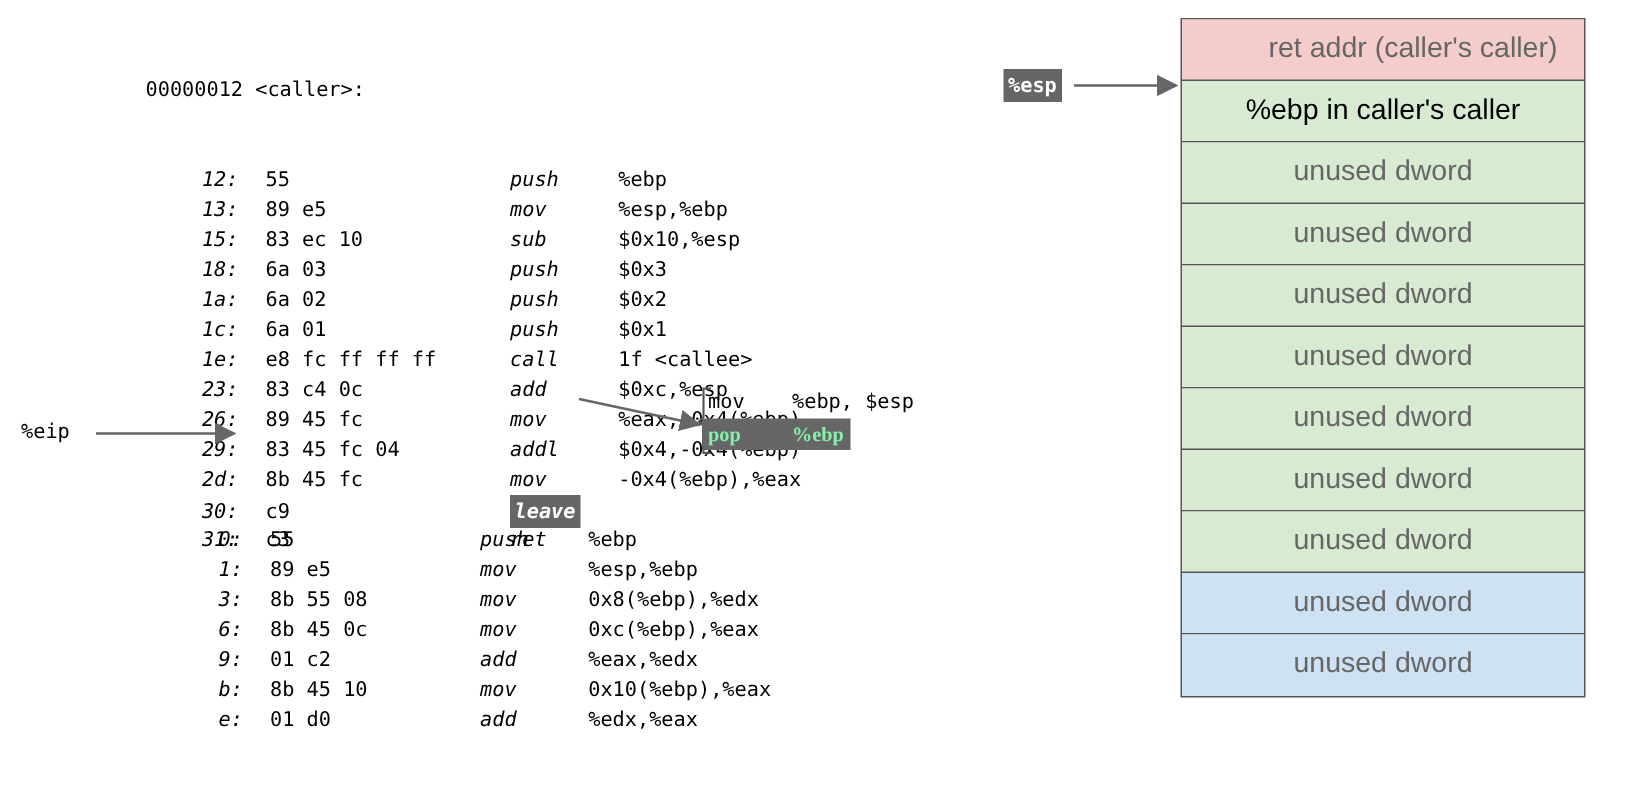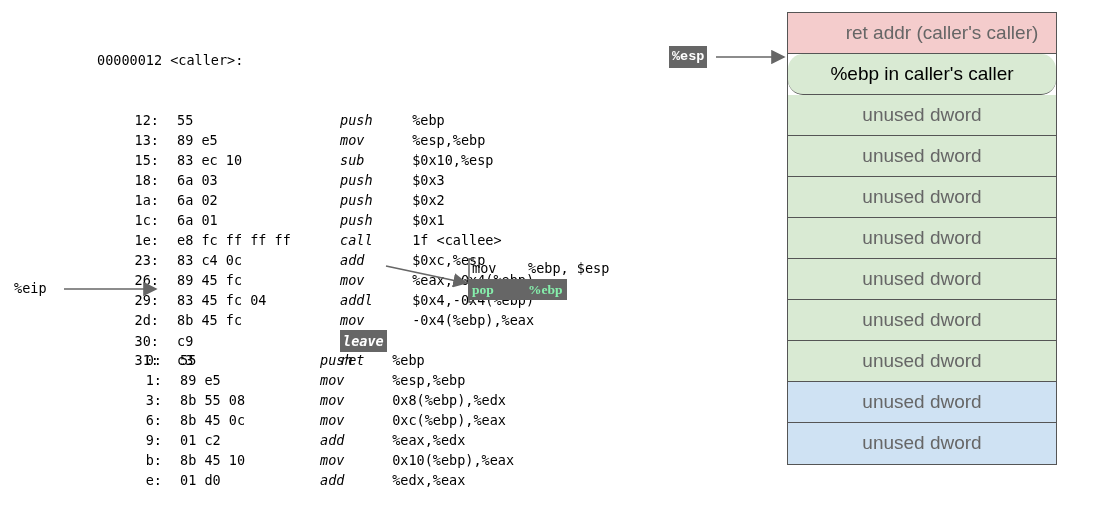--- a/index.html
+++ b/index.html
@@ -24,21 +24,21 @@
     line-height: 20px;
     color: #000000;
     white-space: pre;
   }
   #caller-block { left: 97px; top: 10px; }
   #callee-block { left: 110px; top: 310px; }
 
   .asm-label { white-space: pre; }
   .asm-row { white-space: pre; height: 20px; }
 
-  .col-addr   { display: inline-block; width: 62px; text-align: right; }
+  .col-addr   { display: inline-block; width: 62px; text-align: right; font-style: italic; }
   .col-bytes  { display: inline-block; width: 163px; padding-left: 18px; }
   .col-mnem   { display: inline-block; width: 64px; font-style: italic; }
   .col-ops    { display: inline-block; }
 
   
   #callee-block .col-addr  { width: 52px; }
   #callee-block .col-bytes { width: 140px; }
 
   .hl {
     background: #666666;
@@ -116,21 +116,21 @@
   <div class="reg-tag" id="eip-tag" style="left:14px; top:278px;">%eip</div>
   <svg class="arrow-svg" id="eip-arrow" style="left:60px; top:278px;" width="110" height="22">
     <defs>
       <marker id="ah-gray" markerWidth="9" markerHeight="9" refX="8" refY="4.5" orient="auto">
         <path d="M0,0 L9,4.5 L0,9 z" fill="#666666"></path>
       </marker>
     </defs>
     <line x1="4" y1="11" x2="96" y2="11" stroke="#666666" stroke-width="1.6" marker-end="url(#ah-gray)"></line>
   </svg>
 
-  <div class="reg-tag boxed" id="esp-tag" style="left:669px; top:46px;font-family:Liberation Mono, monospace;">%esp</div>
+  <div class="reg-tag boxed" id="esp-tag" style="left:669px; top:46px;">%esp</div>
   <svg class="arrow-svg" id="esp-arrow" style="left:714px; top:46px;" width="80" height="22">
     <defs>
       <marker id="ah-gray2" markerWidth="9" markerHeight="9" refX="8" refY="4.5" orient="auto">
         <path d="M0,0 L9,4.5 L0,9 z" fill="#666666"></path>
       </marker>
     </defs>
     <line x1="2" y1="11" x2="70" y2="11" stroke="#666666" stroke-width="1.6" marker-end="url(#ah-gray2)"></line>
   </svg>
 
   <svg class="arrow-svg" id="leave-arrow" style="left:384px; top:258px;" width="96" height="34">
@@ -143,21 +143,21 @@
   </svg>
 
   <svg class="arrow-svg" id="leave-brace" style="left:466px; top:258px;" width="10" height="46">
     <path d="M8,1 L3,1 L3,20 L0,23 L3,26 L3,44 L8,44" fill="none" stroke="#555555" stroke-width="1.4"></path>
   </svg>
 
   <div id="leave-expansion"><div class="exp-row"><span class="exp-mnem">mov</span><span>%ebp, $esp</span></div><div class="exp-row" style="background: rgb(102, 102, 102); color: #86efac; font-weight: bold; display: inline-block; padding: 0px 4px; margin-left: -4px; font-family: Liberation Serif, serif;"><span class="exp-mnem">pop</span><span>%ebp</span></div></div>
 
   <div id="stack" style="border-color: rgb(85, 85, 85);">
       <div class="stack-row" style="background: rgb(244, 204, 204); color: rgb(102, 102, 102); border-bottom-color: rgb(85, 85, 85); padding-left: 40px;"><span>ret addr (caller's caller)</span></div>
-      <div class="stack-row" style="background: rgb(217, 234, 211); color: rgb(0, 0, 0); border-bottom-color: rgb(85, 85, 85); border-radius: 15px;"><span>%ebp in caller's caller</span></div>
+      <div class="stack-row" style="background: rgb(217, 234, 211); color: rgb(0, 0, 0); border-bottom-color: rgb(85, 85, 85);"><span>%ebp in caller's caller</span></div>
       <div class="stack-row" style="background: rgb(217, 234, 211); color: rgb(102, 102, 102); border-bottom-color: rgb(85, 85, 85);"><span>unused dword</span></div>
       <div class="stack-row" style="background: rgb(217, 234, 211); color: rgb(102, 102, 102); border-bottom-color: rgb(85, 85, 85);"><span>unused dword</span></div>
       <div class="stack-row" style="background: rgb(217, 234, 211); color: rgb(102, 102, 102); border-bottom-color: rgb(85, 85, 85);"><span>unused dword</span></div>
       <div class="stack-row" style="background: rgb(217, 234, 211); color: rgb(102, 102, 102); border-bottom-color: rgb(85, 85, 85);"><span>unused dword</span></div>
       <div class="stack-row" style="background: rgb(217, 234, 211); color: rgb(102, 102, 102); border-bottom-color: rgb(85, 85, 85);"><span>unused dword</span></div>
       <div class="stack-row" style="background: rgb(217, 234, 211); color: rgb(102, 102, 102); border-bottom-color: rgb(85, 85, 85);"><span>unused dword</span></div>
       <div class="stack-row" style="background: rgb(217, 234, 211); color: rgb(102, 102, 102); border-bottom-color: rgb(85, 85, 85);"><span>unused dword</span></div>
       <div class="stack-row" style="background: rgb(207, 226, 243); color: rgb(102, 102, 102); border-bottom-color: rgb(85, 85, 85);"><span>unused dword</span></div>
       <div class="stack-row" style="background: rgb(207, 226, 243); color: rgb(102, 102, 102); border-bottom-color: rgb(85, 85, 85);"><span>unused dword</span></div>
     </div>

